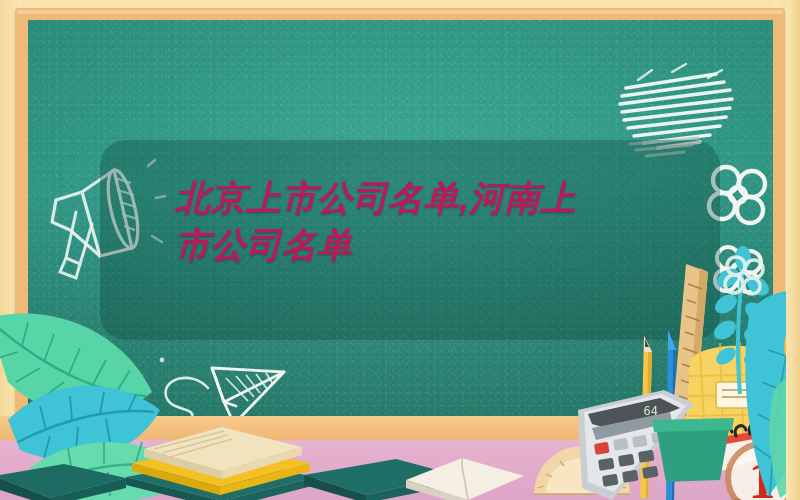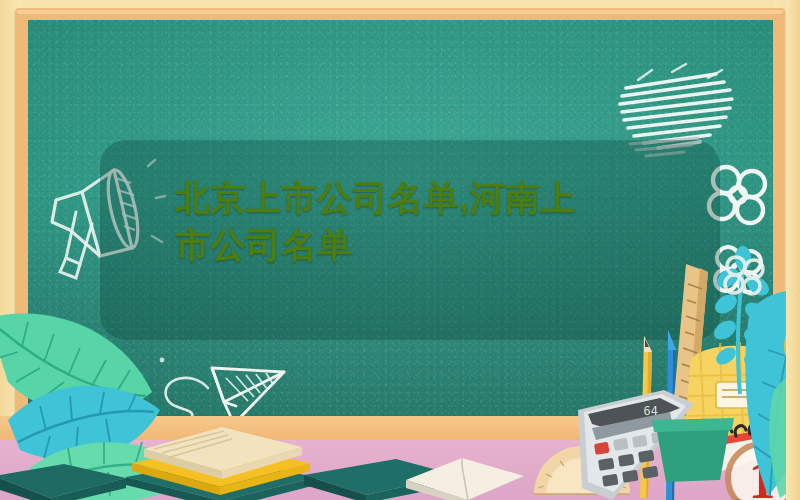--- a/index.html
+++ b/index.html
@@ -36,24 +36,24 @@
       radial-gradient(circle at 19% 66%,rgba(0,0,0,.10) 0 1px,transparent 1px);
     background-size:7px 7px,9px 9px,11px 11px,8px 8px,13px 13px,10px 10px,12px 12px,6px 6px;}
   .board-vign{position:absolute;inset:0;
     background:radial-gradient(ellipse at 50% 38%,rgba(255,255,255,.05) 0%,rgba(0,0,0,.10) 78%,rgba(0,0,0,.18) 100%);}
   
   .title-panel{position:absolute;left:100px;top:140px;width:620px;height:200px;
     background:rgba(8,58,50,.30);
     border-top-left-radius:26px;border-bottom-left-radius:26px;
     border-top-right-radius:26px;border-bottom-right-radius:26px;}
   .title-text{position:absolute;left:175px;top:175px;width:460px;
-    color:#4d7c0f;font-size:35px;line-height:1.33;font-weight:700;
+    color:#be185d;font-size:35px;line-height:1.33;font-weight:700;
     letter-spacing:.5px;
     text-shadow:0 1px 2px rgba(0,0,0,.28);
-    white-space:pre-wrap;}
+    white-space:pre-wrap;font-style:italic;}
   
   .chalk{position:absolute;pointer-events:none;}
   
   .desk{position:absolute;left:0;bottom:0;width:800px;height:130px;}
   .desk-top{position:absolute;left:0;bottom:58px;width:800px;height:26px;
     background:linear-gradient(180deg,#f6c98c 0%,#f0b573 100%);}
   .desk-body{position:absolute;left:0;bottom:0;width:800px;height:60px;
     background:linear-gradient(180deg,#e6b2cf 0%,#dda5c6 100%);}
   
   .bk{position:absolute;}

